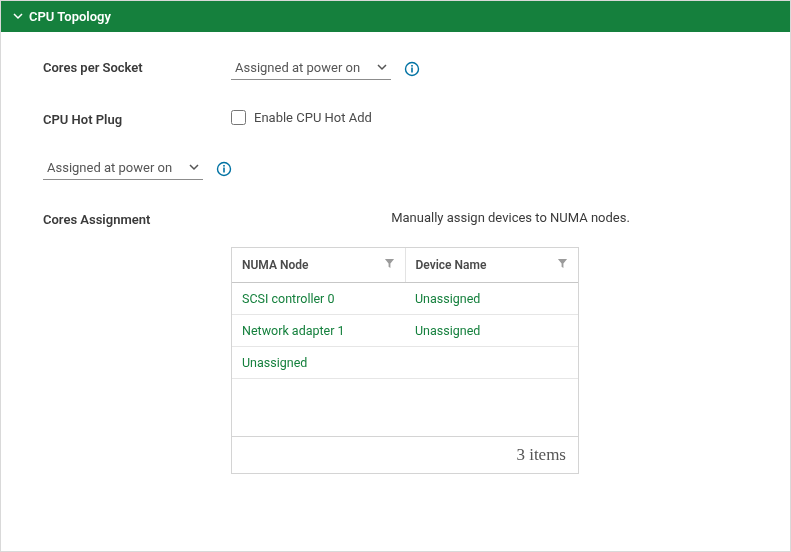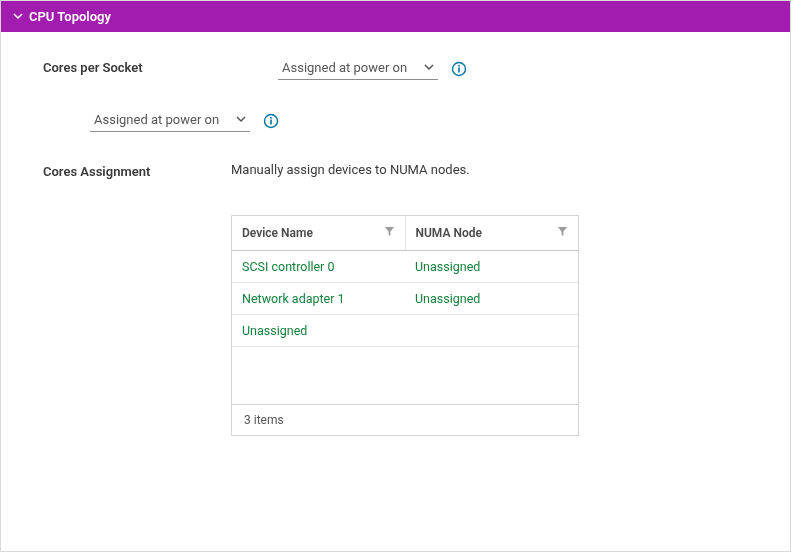--- a/index.html
+++ b/index.html
@@ -6,21 +6,21 @@
   body {
     font-family: -apple-system, BlinkMacSystemFont, "Segoe UI", Roboto, Arial, sans-serif;
     font-size: 13px;
     color: #313131;
     background: #fff;
     width: 791px;
     height: 552px;
     border: 1px solid #d9d9d9;
   }
   .header {
-    background: #a21caf;
+    background: #15803d;
     color: #fff;
     padding: 8px 12px;
     display: flex;
     align-items: center;
     font-weight: 600;
     font-size: 13px;
   }
   .header svg { margin-right: 6px; }
   .content {
     padding: 26px 0 20px 42px;
@@ -43,40 +43,39 @@
     color: #4a4a4a;
   }
   .select-like {
     display: inline-flex;
     align-items: center;
     border-bottom: 1px solid #8c8c8c;
     padding: 2px 4px 4px 4px;
     min-width: 160px;
     color: #565656;
     cursor: pointer;
-    margin-left: 47px;
   }
   .select-like .text { flex: 1; }
   .select-like svg { margin-left: 6px; }
   .info-icon {
     display: inline-flex;
     margin-left: 10px;
     vertical-align: middle;
   }
   .checkbox-row {
     display: inline-flex;
     align-items: center;
   }
   .checkbox-row input[type="checkbox"] {
     width: 15px; height: 15px;
     margin-right: 8px;
     accent-color: #0072a3;
     cursor: pointer;
   }
-  .device-desc { margin-bottom: 38px; color:#3a3a3a; }
+  .device-desc { margin-bottom: 22px; color:#3a3a3a;text-align:center; }
   .table {
     border: 1px solid #d4d4d4;
     width: 348px;
   }
   .thead {
     display: flex;
     border-bottom: 1px solid #c7c7c7;
     background: #fff;
   }
   .th {
@@ -100,23 +99,25 @@
     padding: 8px 10px;
     font-size: 12.5px;
     color: #15803d;
   }
   .tbody-spacer {
     height: 58px;
     border-bottom: 1px solid #d4d4d4;
   }
   .tfoot {
     display: flex;
+    justify-content: flex-end;
     padding: 8px 12px;
-    font-size: 12px;
+    font-size: 17px;
     color: #555;
+    font-family: Liberation Serif, serif;
   }
   .filter-icon { opacity: .65; cursor: pointer; }
 </style>
 </head>
 <body>
 
 <div class="header">
   <span>
     <svg width="10" height="10" viewBox="0 0 10 10">
         <path d="M1 3 L5 7 L9 3" stroke="#fff" stroke-width="1.5" fill="none"></path>
@@ -142,20 +143,29 @@
       <span class="info-icon">
         <svg width="16" height="16" viewBox="0 0 16 16">
             <circle cx="8" cy="8" r="6.5" stroke="#0072a3" stroke-width="1.4" fill="none"></circle>
             <rect x="7.2" y="6.5" width="1.6" height="5" fill="#0072a3"></rect>
             <rect x="7.2" y="4" width="1.6" height="1.6" fill="#0072a3"></rect>
           </svg>
       </span>
     </div>
   </div>
 
+  <div class="row">
+    <div class="label-col">CPU Hot Plug</div>
+    <div class="value-col">
+      <label class="checkbox-row">
+        <input type="checkbox" style="">
+        <span>Enable CPU Hot Add</span>
+      </label>
+    </div>
+  </div>
 
   <div class="row">
     <div class="value-col">
       <span class="select-like">
         <span class="text">Assigned at power on</span>
         <span>
           <svg width="10" height="10" viewBox="0 0 10 10">
               <path d="M1 3 L5 7 L9 3" stroke="#555" stroke-width="1.5" fill="none"></path>
             </svg>
         </span>
@@ -170,36 +180,36 @@
     </div>
   </div>
 
   <div class="row" style="margin-bottom:0">
     <div class="label-col">Cores Assignment</div>
     <div class="value-col">
       <div class="device-desc">Manually assign devices to NUMA nodes.</div>
 
       <div class="table">
         <div class="thead">
+          <div class="th">
+            <span>NUMA Node</span>
+            <span class="filter-icon">
+              <svg width="11" height="11" viewBox="0 0 12 12">
+                  <path d="M1 1 H11 L7 6 V11 L5 9.5 V6 Z" fill="#666"></path>
+                </svg>
+            </span>
+          </div>
           <div class="th">
             <span>Device Name</span>
             <span class="filter-icon">
               <svg width="11" height="11" viewBox="0 0 12 12">
                   <path d="M1 1 H11 L7 6 V11 L5 9.5 V6 Z" fill="#666"></path>
                 </svg>
             </span>
           </div>
-          <div class="th">
-            <span>NUMA Node</span>
-            <span class="filter-icon">
-              <svg width="11" height="11" viewBox="0 0 12 12">
-                  <path d="M1 1 H11 L7 6 V11 L5 9.5 V6 Z" fill="#666"></path>
-                </svg>
-            </span>
-          </div>
         </div>
 
         <div class="tr">
           <div class="td">SCSI controller 0</div>
           <div class="td">Unassigned</div>
         </div>
         <div class="tr">
           <div class="td">Network adapter 1</div>
           <div class="td">Unassigned</div>
         </div>

